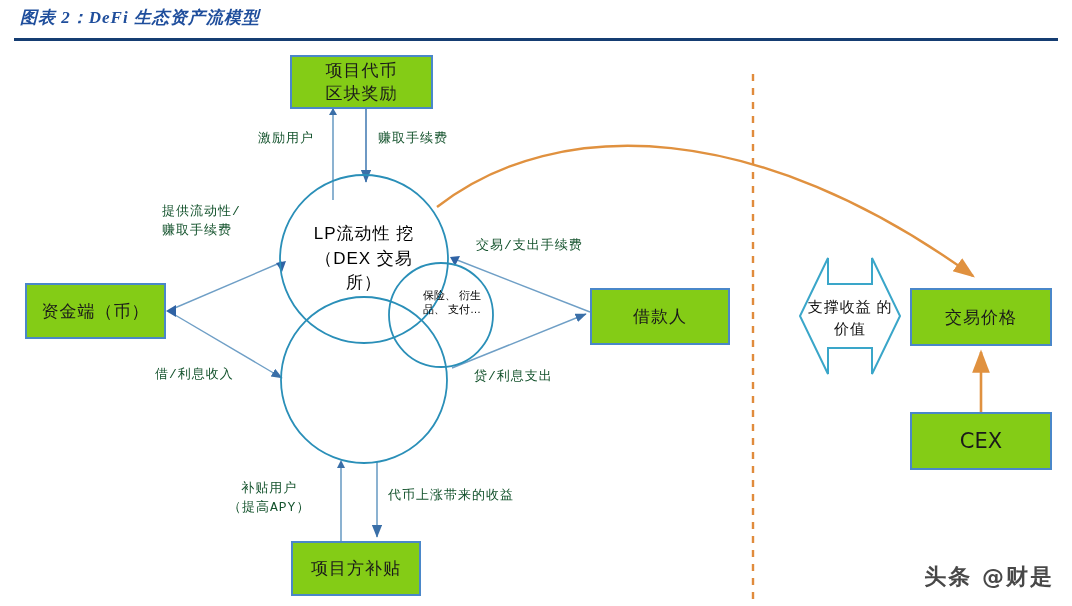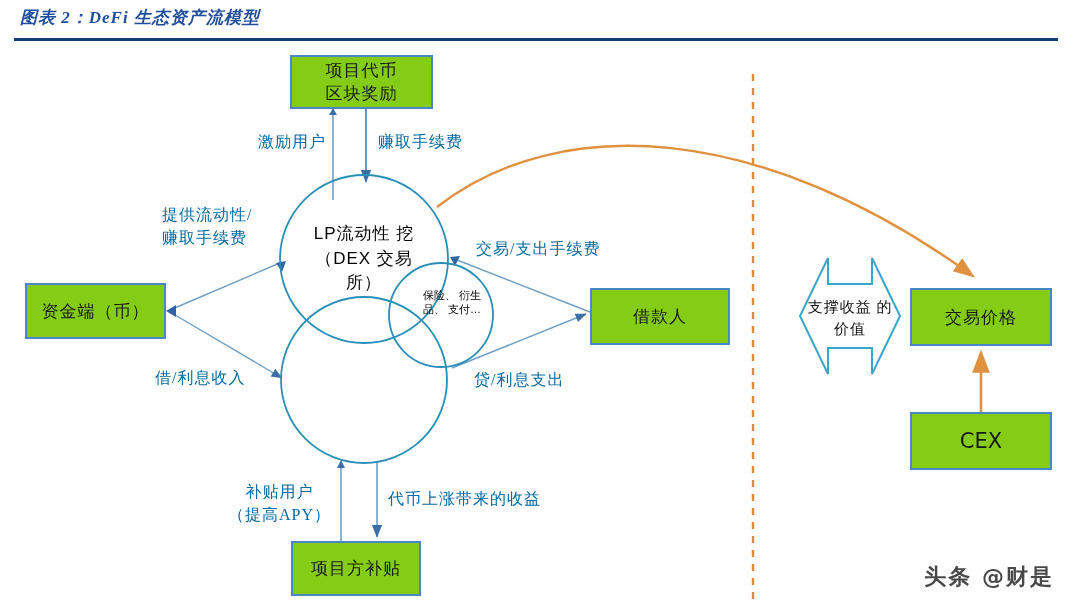--- a/index.html
+++ b/index.html
@@ -52,26 +52,26 @@
     line-height:1.45;
     letter-spacing:1px;
     font-family:Liberation Sans, sans-serif;
     pointer-events:none;
   }
   .clabel.small{font-size:11px;line-height:1.3;letter-spacing:0;text-align:left;margin-left:8px;}
 
   
   .elabel{
     position:absolute;
-    color:#0369a1;
-    font-size:16px;
+    color:#14532d;
+    font-size:13px;
     line-height:1.45;
     letter-spacing:1px;
     white-space:nowrap;
-    font-family:Liberation Serif, serif;
+    font-family:Liberation Mono, monospace;
     pointer-events:none;
   }
 
   
   .arrlabel{
     position:absolute;
     color:#111;
     font-size:15px;line-height:1.45;letter-spacing:1px;
     text-align:center;
     font-family:Liberation Serif, serif;

